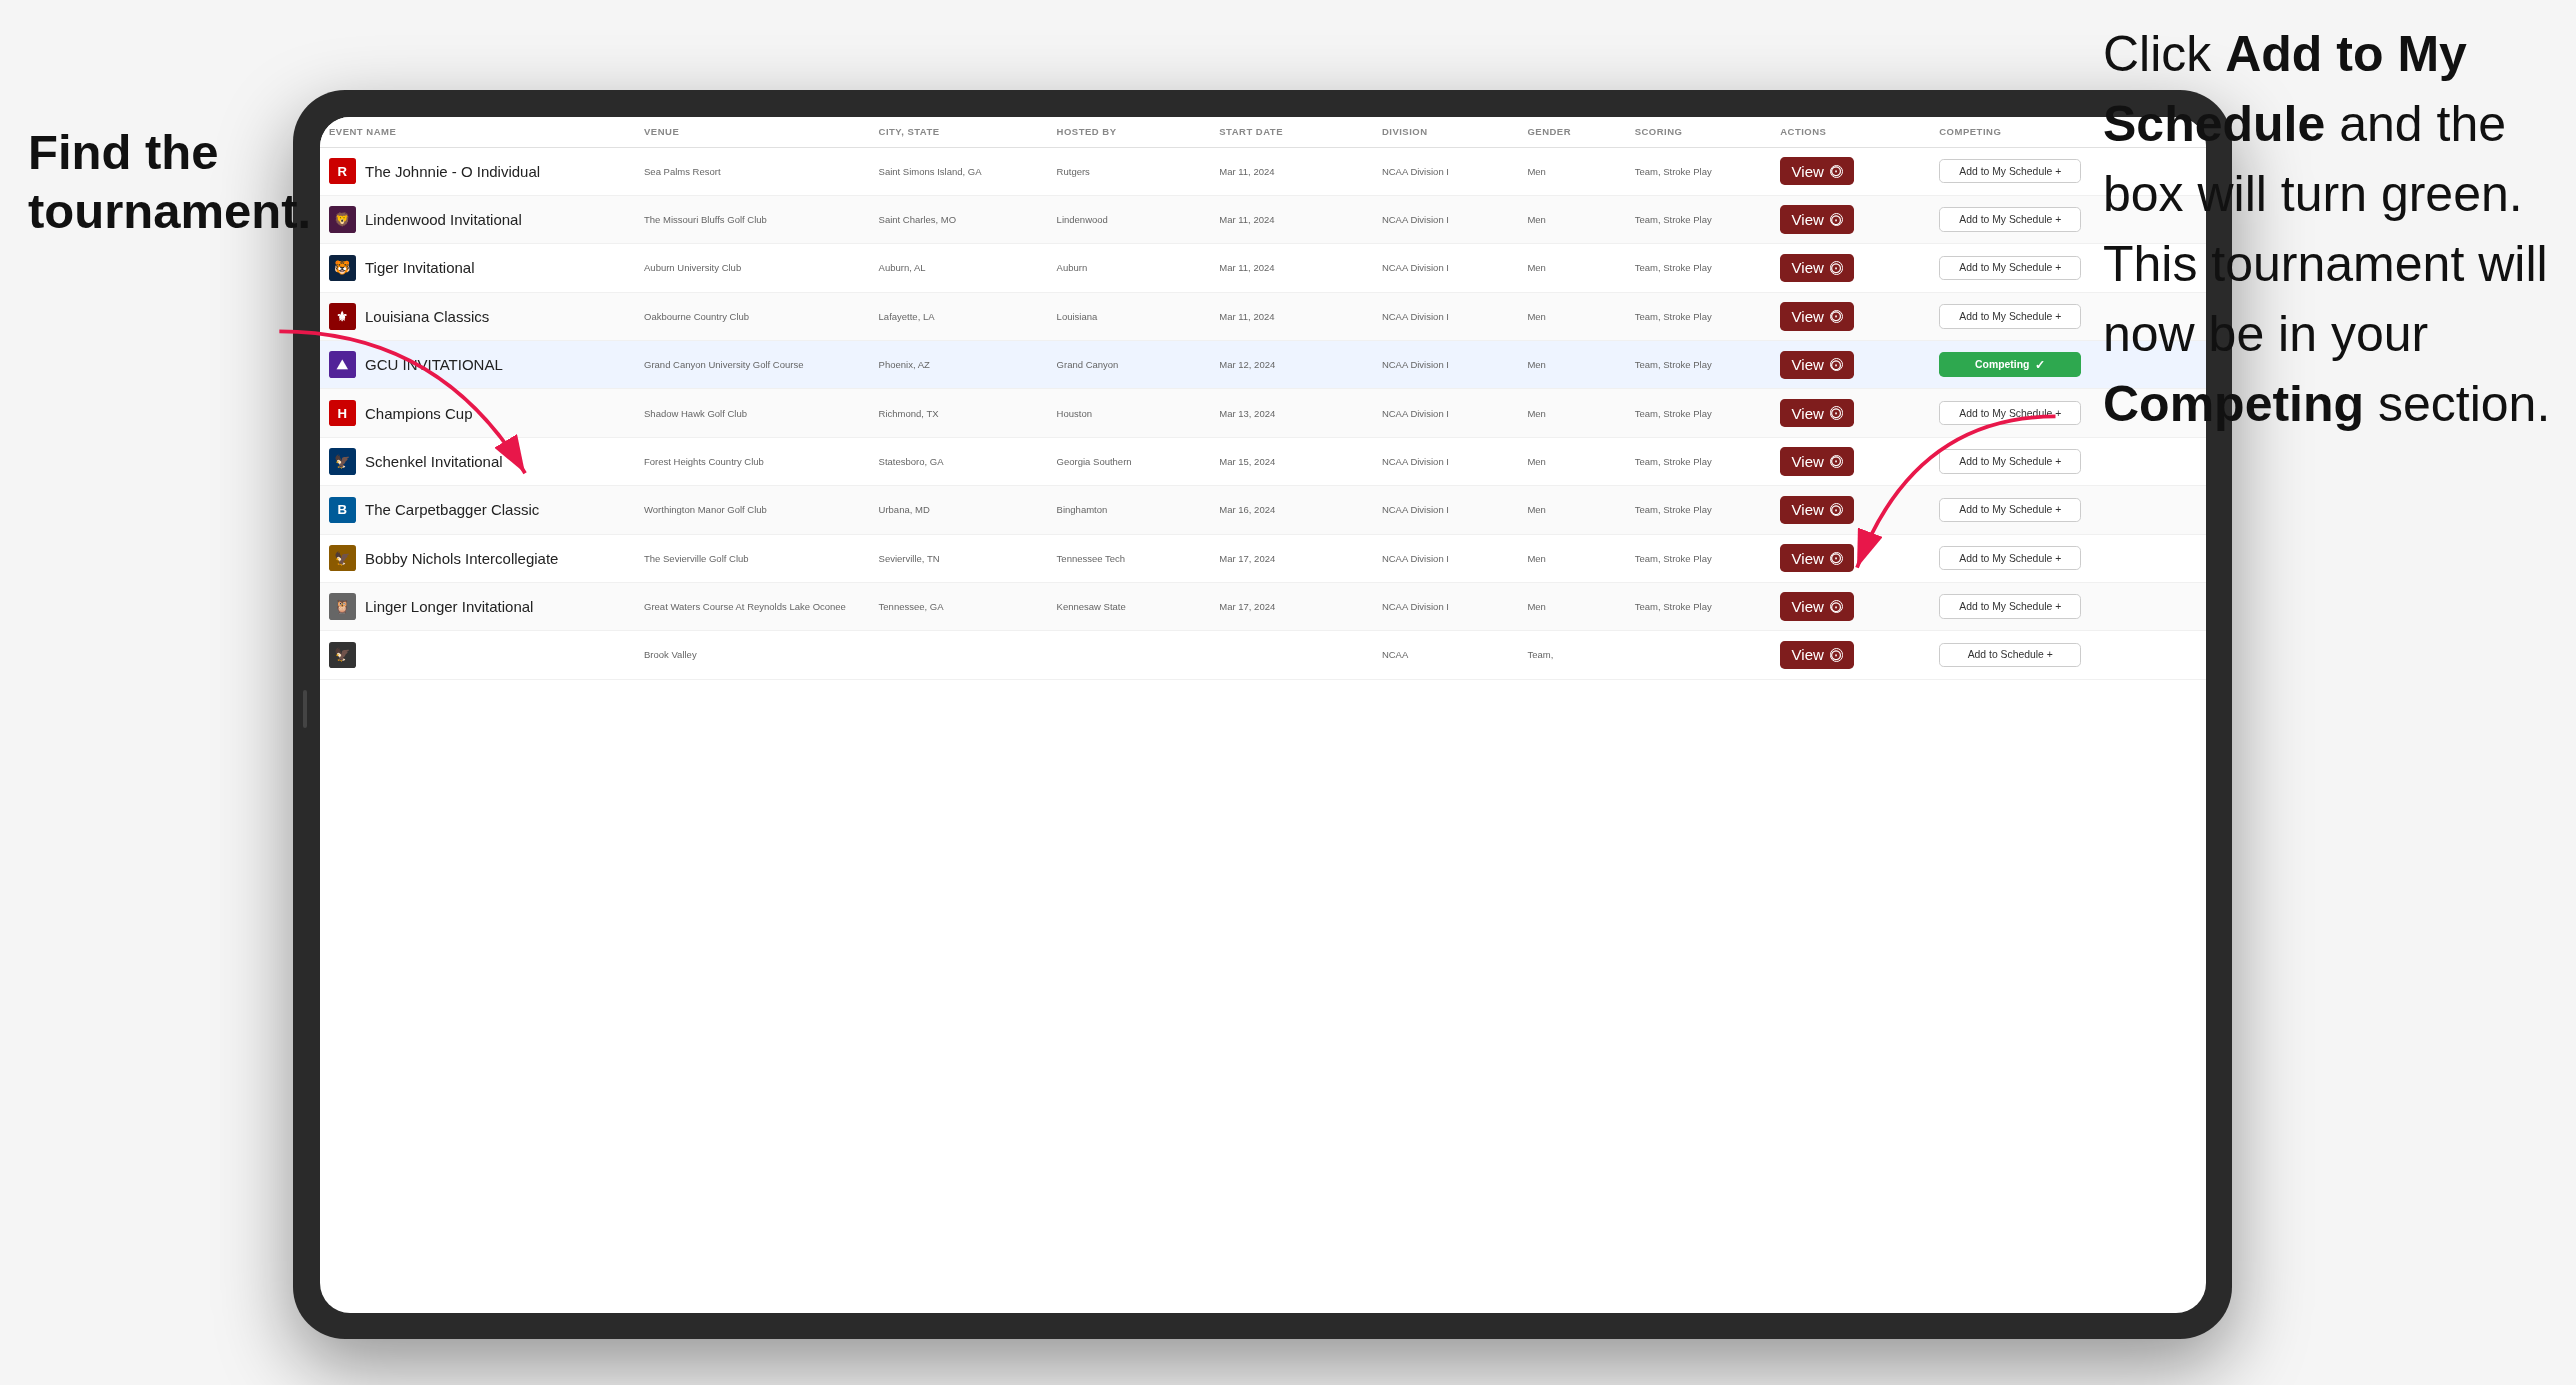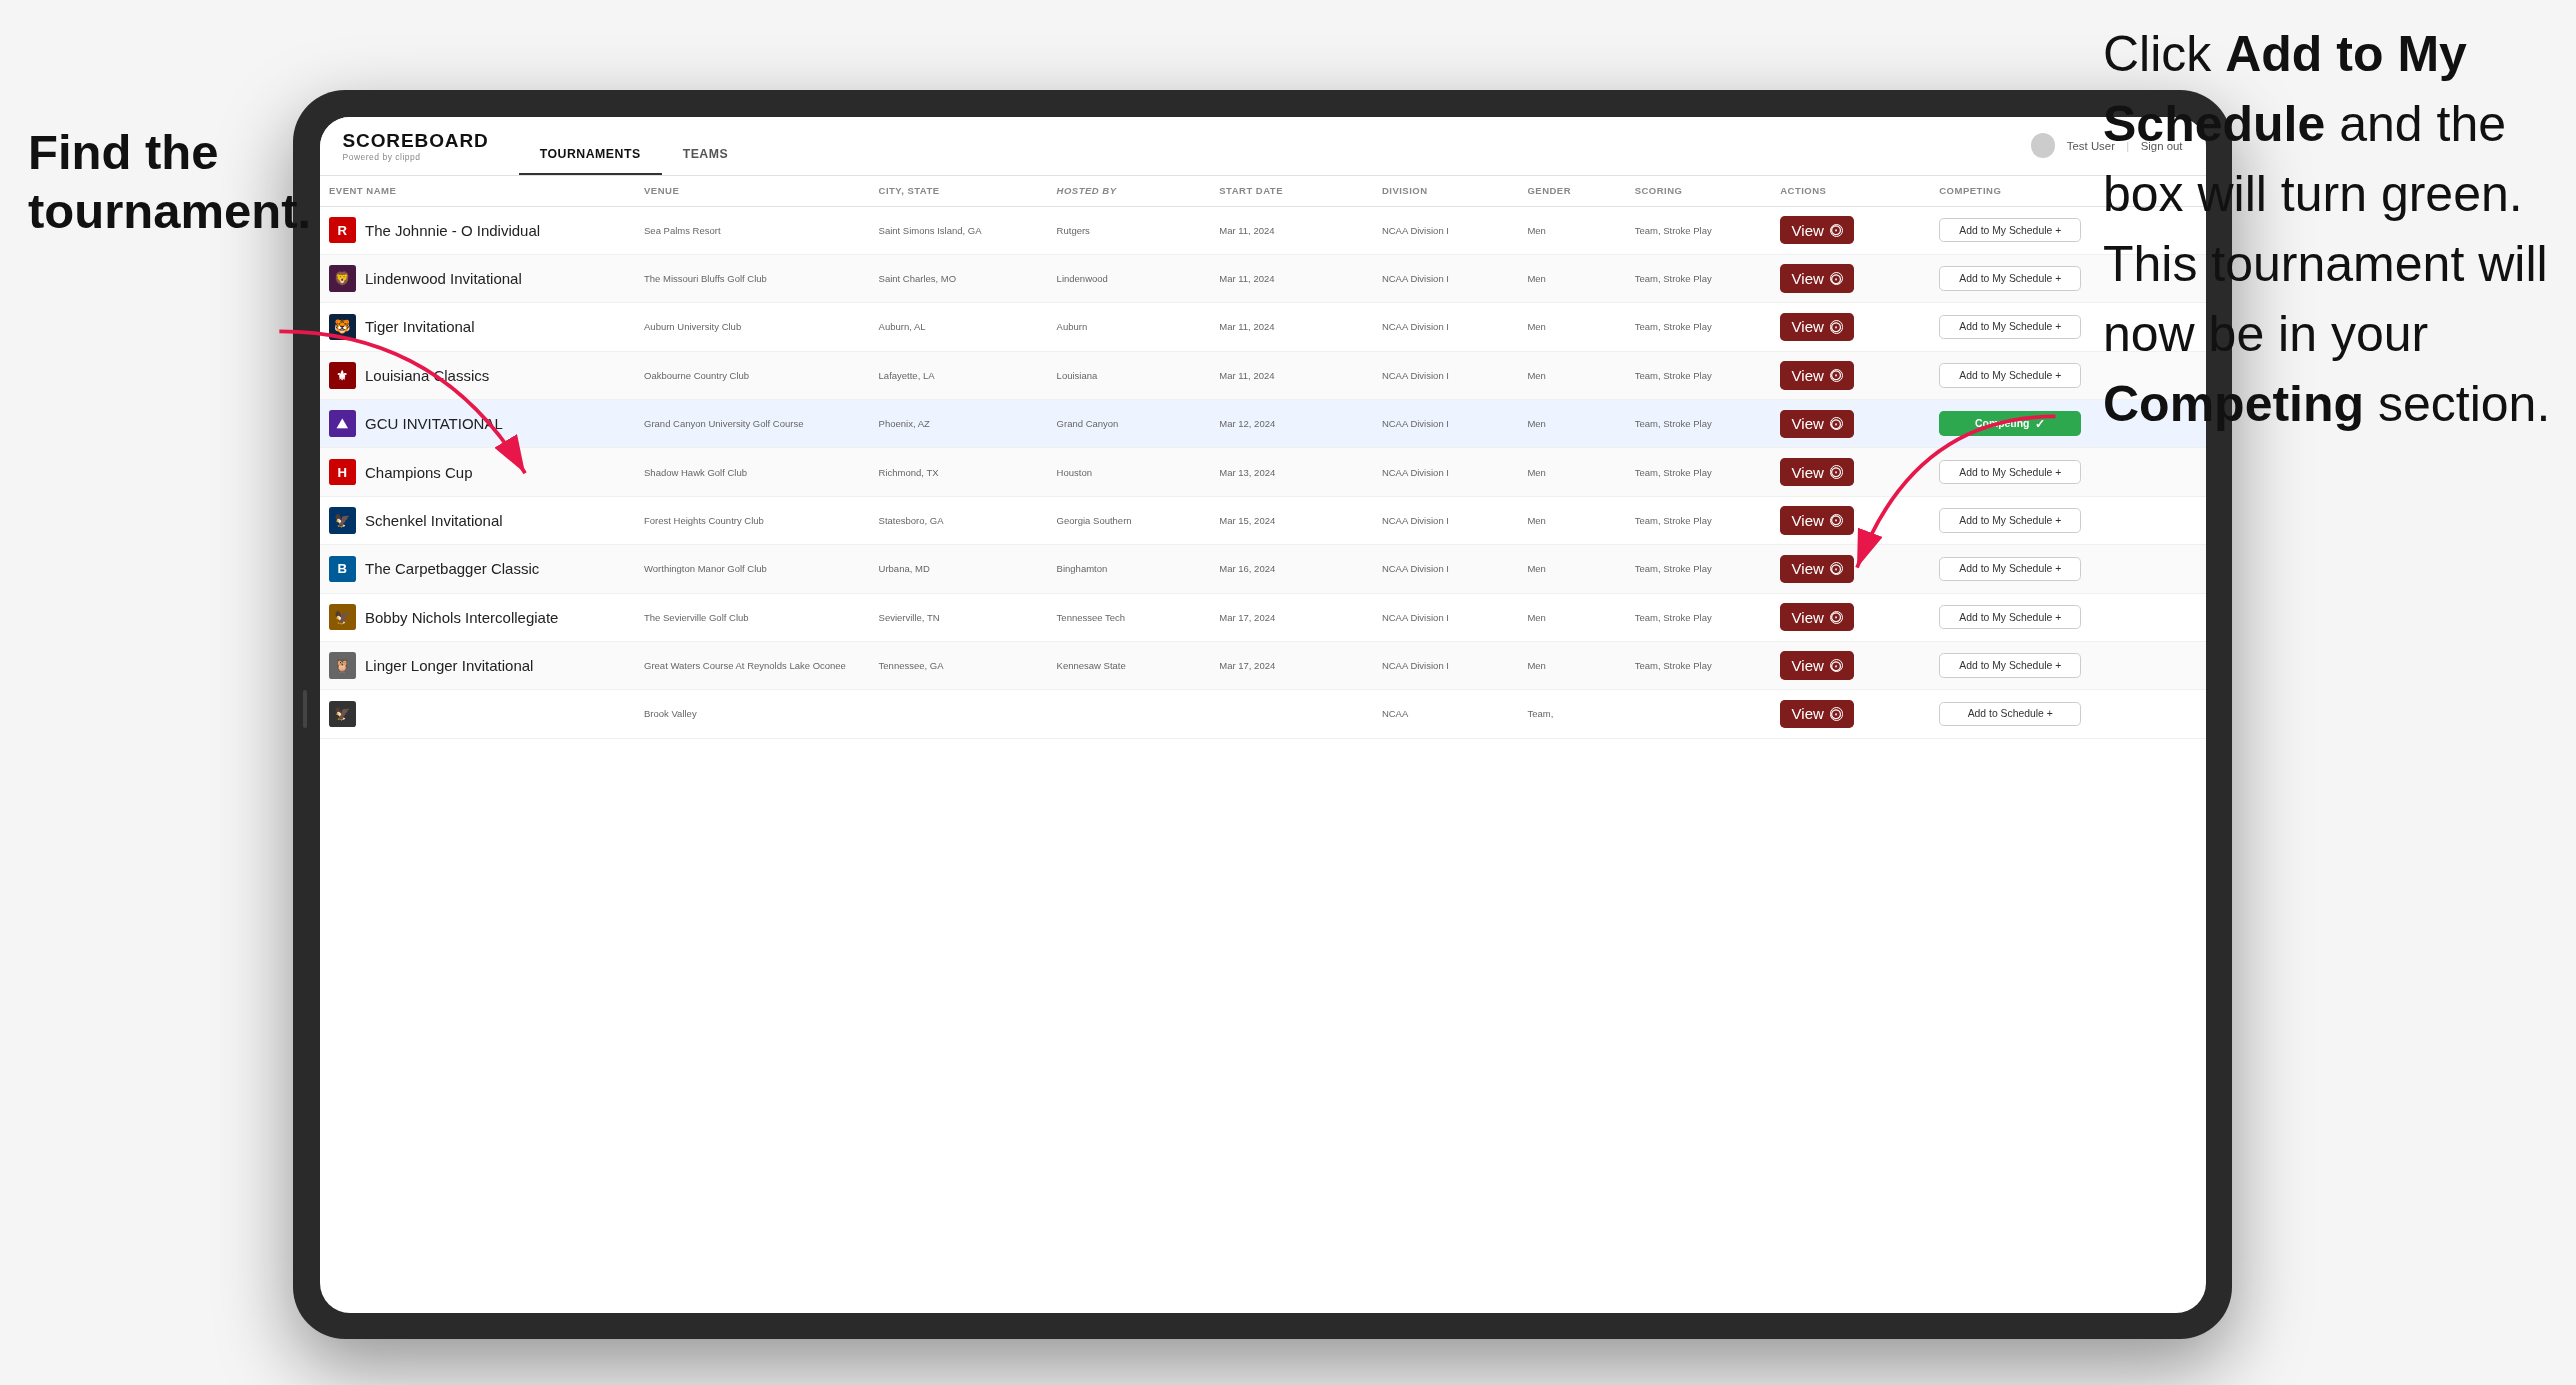--- a/index.html
+++ b/index.html
@@ -289,21 +289,21 @@
       top: 48%;
       width: 4.7px;
       height: 38px;
       background: #444;
       border-radius: 2.8px;
     }
 
     .col-event { width: 184px; }
     .col-venue { width: 137px; }
     .col-city { width: 104px; }
-    .col-hosted { width: 95px; font-style: italic; }
+    .col-hosted { width: 95px; }
     .col-date { width: 95px; }
     .col-division { width: 85px; }
     .col-gender { width: 61px; }
     .col-scoring { width: 85px; }
     .col-actions { width: 85px; }
     .col-competing { width: 156px; }
 
     .small-text {
       font-size: 9.5px;
       color: #666;
@@ -316,36 +316,20 @@
 tournament.</div>
 
 <div class="annotation-right">
   <span>Click <strong>Add to My Schedule</strong> and the box will turn green. This tournament will now be in your <strong>Competing</strong> section.</span>
 </div>
 
 <div class="tablet-frame">
   <div class="tablet-side-btn"></div>
   <div class="tablet-screen">
 
-    <div class="app-header">
-      <div class="logo-area">
-        <span class="logo-text">SCOREBOARD</span>
-        <span class="logo-sub">Powered by clippd</span>
-      </div>
-      <nav class="nav-tabs">
-        <div class="nav-tab active">TOURNAMENTS</div>
-        <div class="nav-tab">TEAMS</div>
-      </nav>
-      <div class="header-right">
-        <div class="user-avatar"></div>
-        <span>Test User</span>
-        <span class="divider-v">|</span>
-        <span>Sign out</span>
-      </div>
-    </div>
 
     <div class="table-container">
       <table>
         <thead>
           <tr>
             <th class="col-event">EVENT NAME</th>
             <th class="col-venue">VENUE</th>
             <th class="col-city">CITY, STATE</th>
             <th class="col-hosted">HOSTED BY</th>
             <th class="col-date">START DATE</th>

